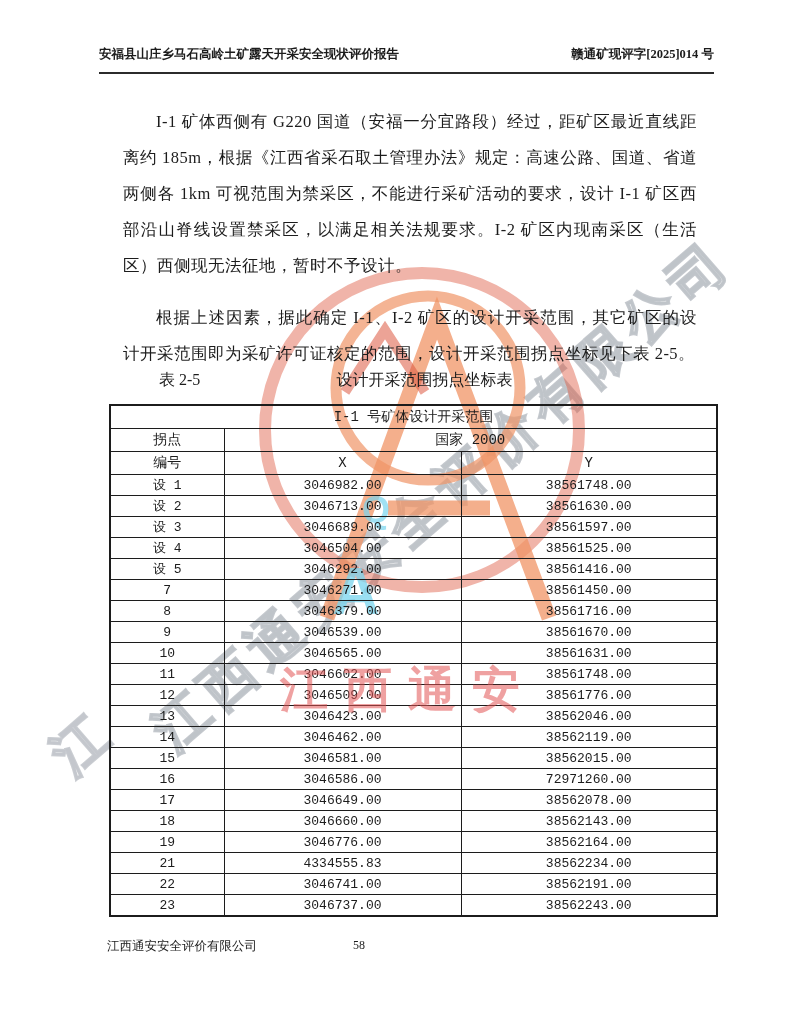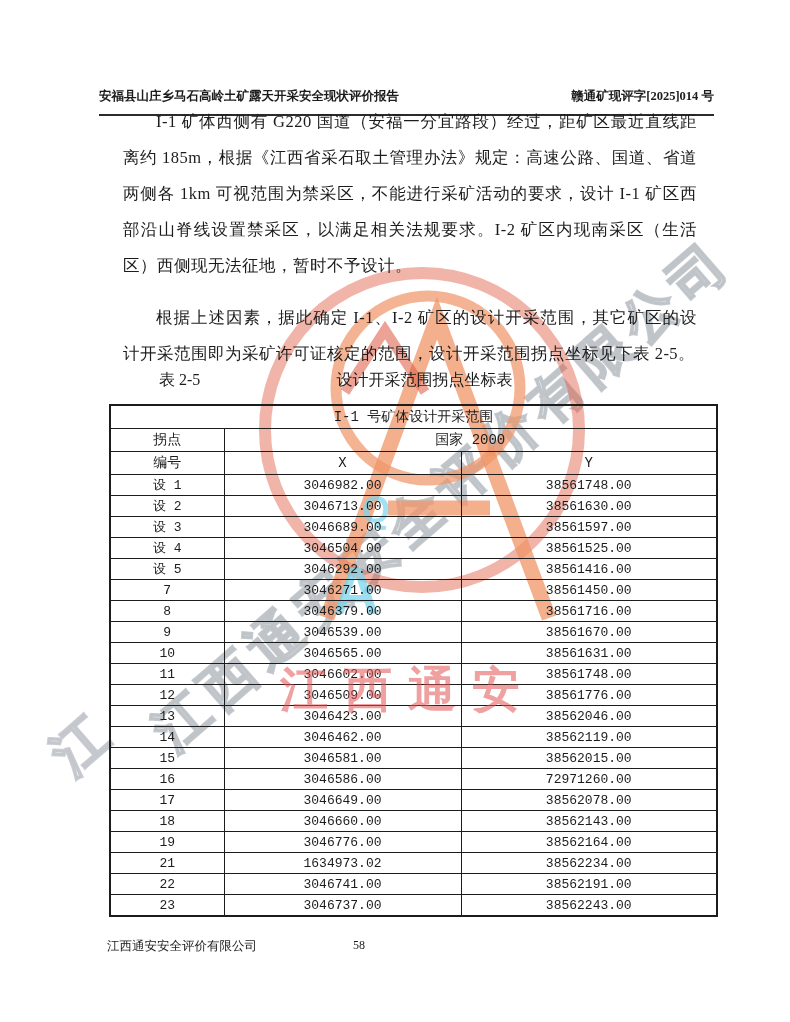--- a/index.html
+++ b/index.html
@@ -2,21 +2,21 @@
 <html><head>
 <meta charset="utf-8">
 <style>
   html,body{margin:0;padding:0;background:#ffffff;}
   .page{position:relative;width:790px;height:1022px;background:#ffffff;overflow:hidden;
         font-family:"Liberation Serif","DejaVu Serif",serif;color:#1c1c1c;}
   
   .header{position:absolute;left:99px;right:76px;top:46px;z-index:2;
           display:flex;justify-content:space-between;align-items:flex-end;
           border-bottom:2px solid #2b2b2b;padding-bottom:9px;
-          font-size:12.5px;font-weight:bold;margin-top:42px;}
+          font-size:12.5px;font-weight:bold;}
   
   .body-text{position:absolute;left:107px;right:77px;top:88px;z-index:2;
              font-size:16.5px;line-height:36px;letter-spacing:0.5px;text-align:justify;}
   .body-text p{margin:16px;text-indent:2em;}
   
   .caption-row{position:absolute;left:121px;width:607px;top:368px;z-index:2;
                font-size:16px;height:30px;}
   .cap-label{position:absolute;left:38px;top:2px;}
   .cap-title{display:block;text-align:center;padding-top:2px;}
   
@@ -190,21 +190,21 @@
           <td>3046660.00</td>
           <td>38562143.00</td>
         </tr>
         <tr>
           <td>19</td>
           <td>3046776.00</td>
           <td>38562164.00</td>
         </tr>
         <tr>
           <td>21</td>
-          <td>1634973.02</td>
+          <td>4334555.83</td>
           <td>38562234.00</td>
         </tr>
         <tr>
           <td>22</td>
           <td>3046741.00</td>
           <td>38562191.00</td>
         </tr>
         <tr>
           <td>23</td>
           <td>3046737.00</td>

